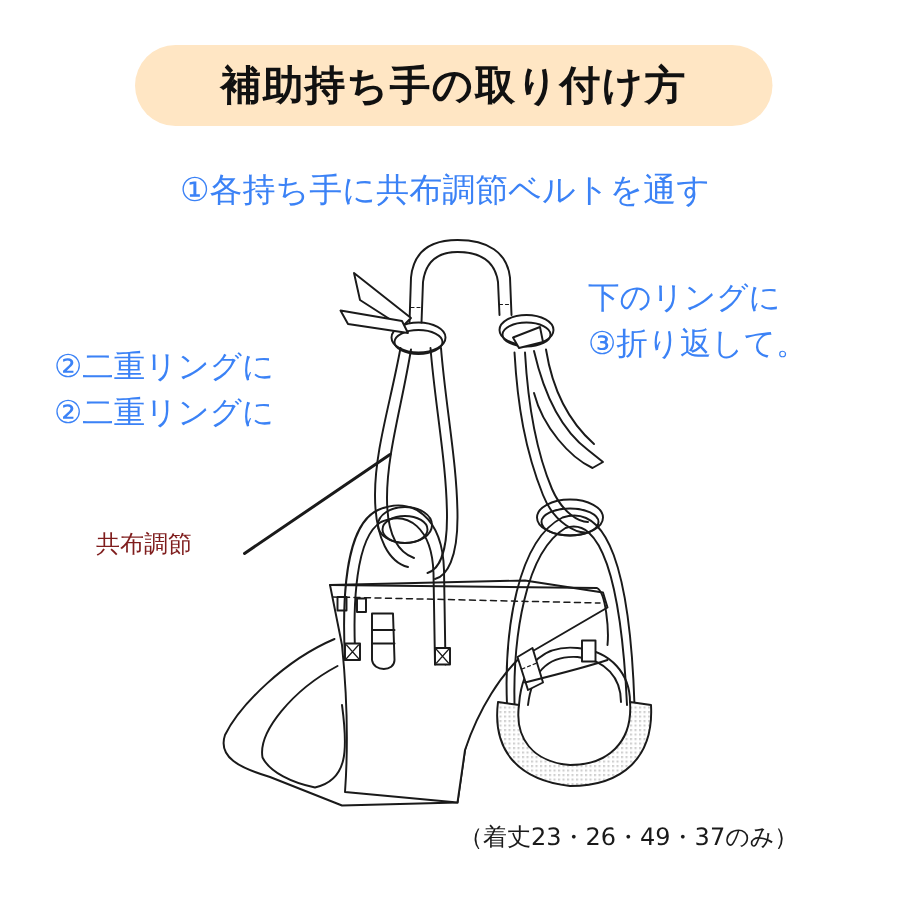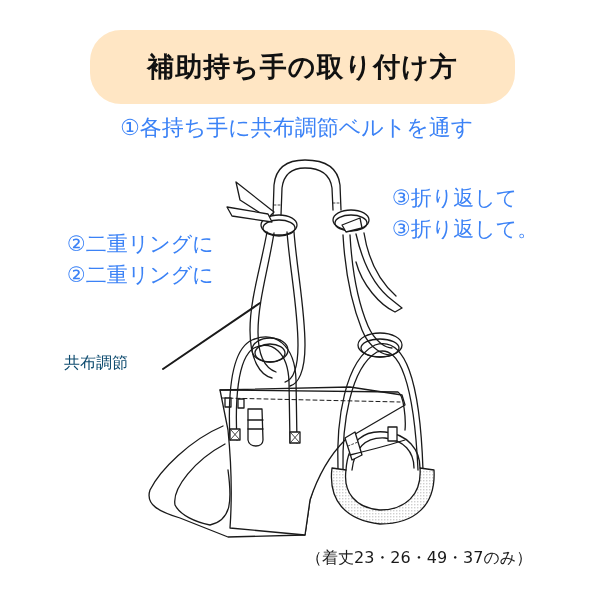--- a/index.html
+++ b/index.html
@@ -13,50 +13,50 @@
       position: relative;
       overflow: hidden;
       font-family: "DejaVu Sans", "Liberation Sans", sans-serif;
       color: #1a1a1a;
     }
     .title-pill {
       position: absolute;
       left: 90px;
       top: 30px;
       width: 425px;
-      height: 74px;
+      height: 54px;
       border-radius: 31px;
       background: #FFE6C4;
       display: flex;
       align-items: center;
       justify-content: center;
     }
     .title-pill .title-text {
       font-size: 27px;
       font-weight: bold;
       letter-spacing: 1px;
       color: #111111;
     }
     .step {
       position: absolute;
       font-size: 21px;
       line-height: 31px;
       color: #3b82f6;
       white-space: nowrap;
     }
     .step-1 { left: 120px; top: 112px; font-size: 22px; }
-    .step-2 { left: 36px; top: 229px; margin-left: 31px; }
+    .step-2 { left: 36px; top: 229px; }
     .step-3 { left: 392px; top: 183px; }
     .label-belt {
       position: absolute;
       left: 64px;
       top: 350px;
       font-size: 16px;
       line-height: 25px;
-      color: #0c4a6e;
+      color: #7f1d1d;
       white-space: nowrap;
     }
     .footnote {
       position: absolute;
       left: 306px;
       top: 548px;
       font-size: 16px;
       color: #1a1a1a;
       white-space: nowrap;
     }
@@ -80,21 +80,21 @@
 <div class="step step-1">
   <span>①各持ち手に共布調節ベルトを通す</span>
 </div>
 
 <div class="step step-2 line-block">
   <span>②二重リングに</span>
   <span>②二重リングに</span>
 </div>
 
 <div class="step step-3 line-block">
-  <span>③折り返して</span>
+  <span>下のリングに</span>
   <span>③折り返して。</span>
 </div>
 
 <div class="label-belt line-block">
   <span>共布調節</span>
 </div>
 
 <div class="footnote">（着丈23・26・49・37のみ）</div>
 
 <svg class="illustration" viewBox="0 0 600 600" fill="none" stroke="#1a1a1a" stroke-width="1.3" stroke-linejoin="round" stroke-linecap="round">

